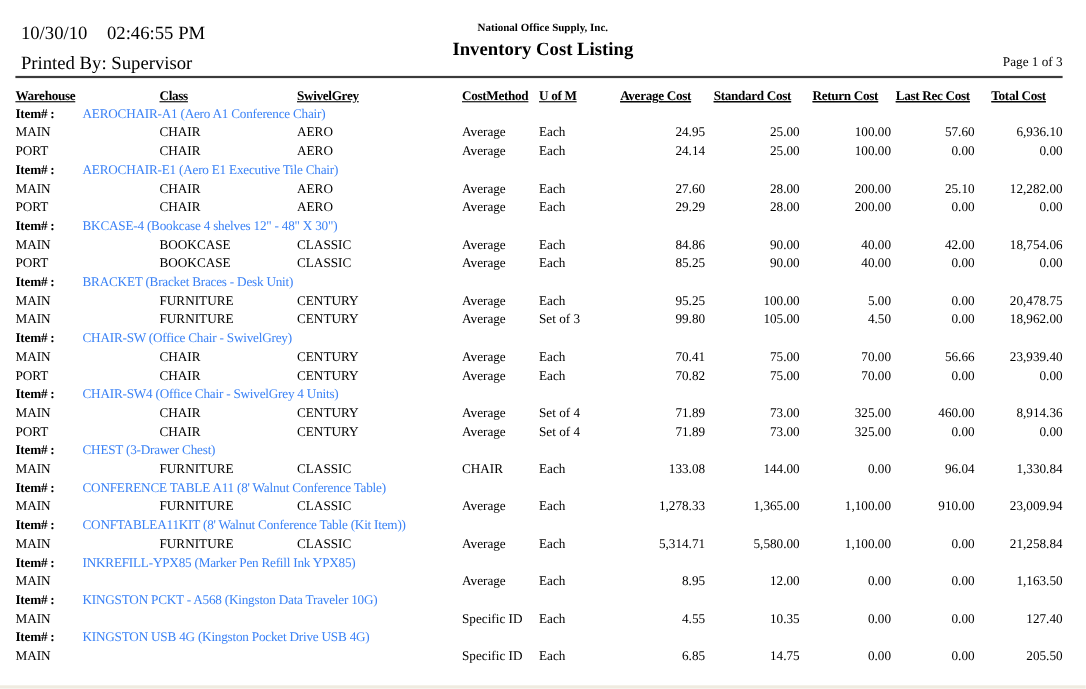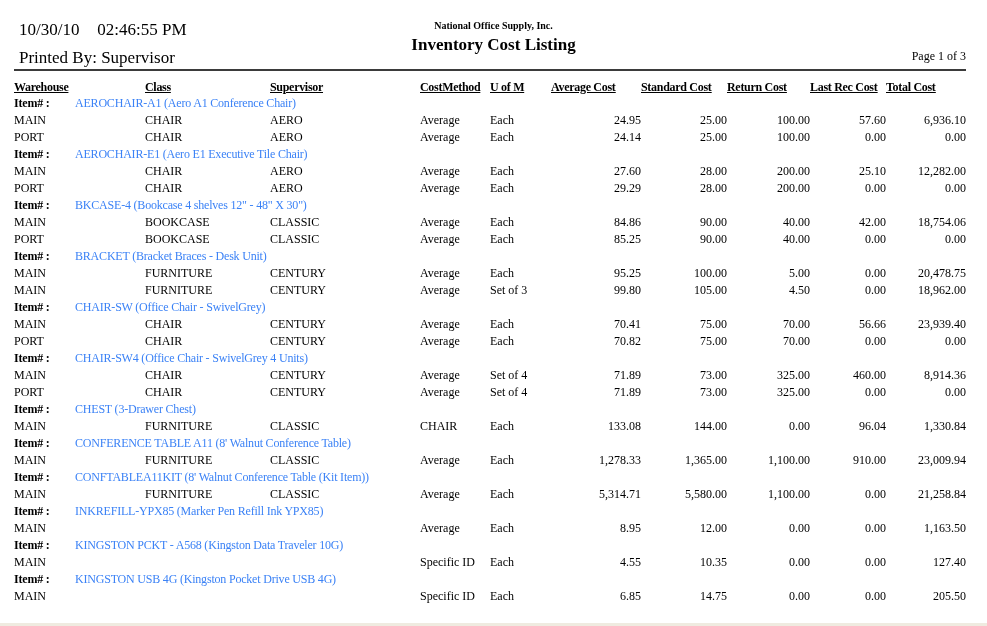--- a/index.html
+++ b/index.html
@@ -18,21 +18,21 @@
   .head-rule{position:absolute;left:14px;top:69px;width:952px;height:0;border-top:2px solid #3b3b3b;}
   table.report{
     position:absolute;left:14px;top:75px;width:952px;
     border-collapse:collapse;table-layout:fixed;font-size:12px;
   }
   table.report th{
     font-weight:bold;text-align:left;vertical-align:bottom;height:20px;padding:0;
     white-space:nowrap;
   }
   table.report th span{text-decoration:underline;letter-spacing:-0.3px;}
-  table.report th.right{text-align:left;text-decoration:underline;}
+  table.report th.right{text-align:center;text-decoration:underline;}
   table.report td{padding:0;height:17px;white-space:nowrap;overflow:hidden;vertical-align:middle;}
   td.left{text-align:left;}
   td.right{text-align:right;}
   tr.item-row td{font-weight:bold;}
   .item-label{display:inline-block;width:61px;font-weight:bold;letter-spacing:-0.2px;}
   .item-name{color:#3b82f6;font-weight:normal;letter-spacing:-0.2px;cursor:pointer;}
   .bottom-strip{position:absolute;left:0;bottom:0;width:987px;height:3px;}
 </style>
 </head>
 <body>
@@ -66,21 +66,21 @@
         <col style="width:90px">
       <col style="width:86px">
         <col style="width:83px">
         <col style="width:76px">
       <col style="width:80px">
     </colgroup>
     <thead>
       <tr>
           <th class="left"><span>Warehouse</span></th>
           <th class="left"><span>Class</span></th>
-          <th class="left"><span>Supervisor</span></th>
+          <th class="left"><span>SwivelGrey</span></th>
           <th class="left"><span>CostMethod</span></th>
           <th class="left"><span>U of M</span></th>
           <th class="right"><span>Average Cost</span></th>
           <th class="right"><span>Standard Cost</span></th>
           <th class="right"><span>Return Cost</span></th>
           <th class="right"><span>Last Rec Cost</span></th>
           <th class="right"><span>Total Cost</span></th>
         </tr>
     </thead>
     <tbody>

